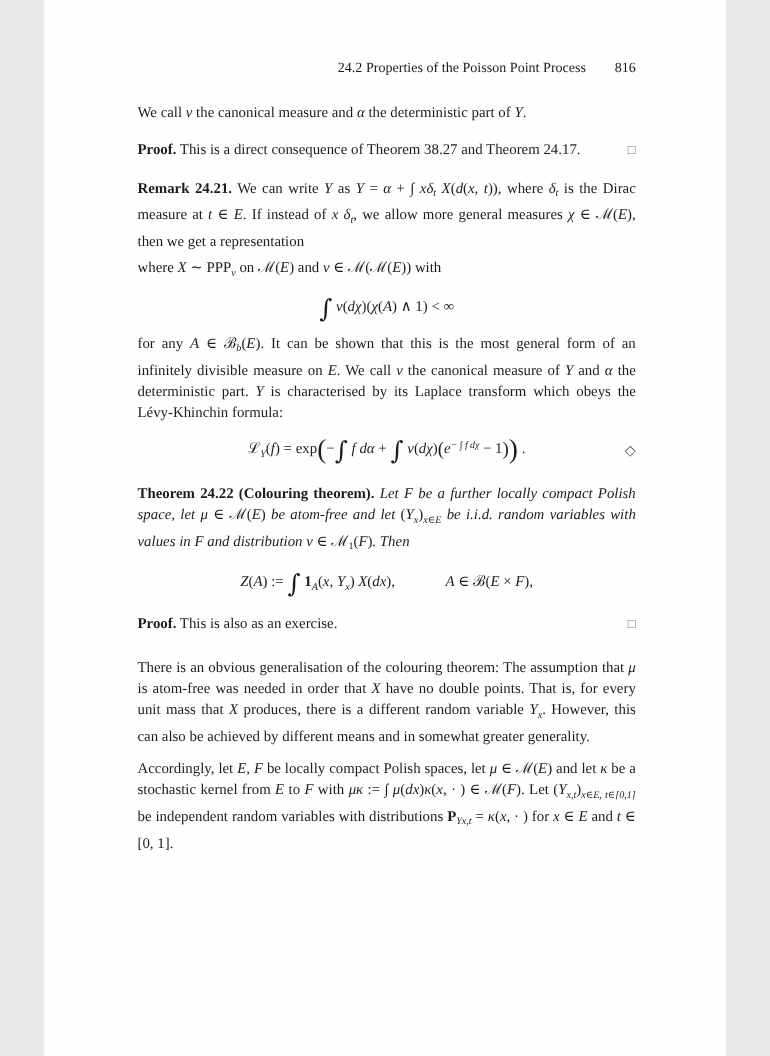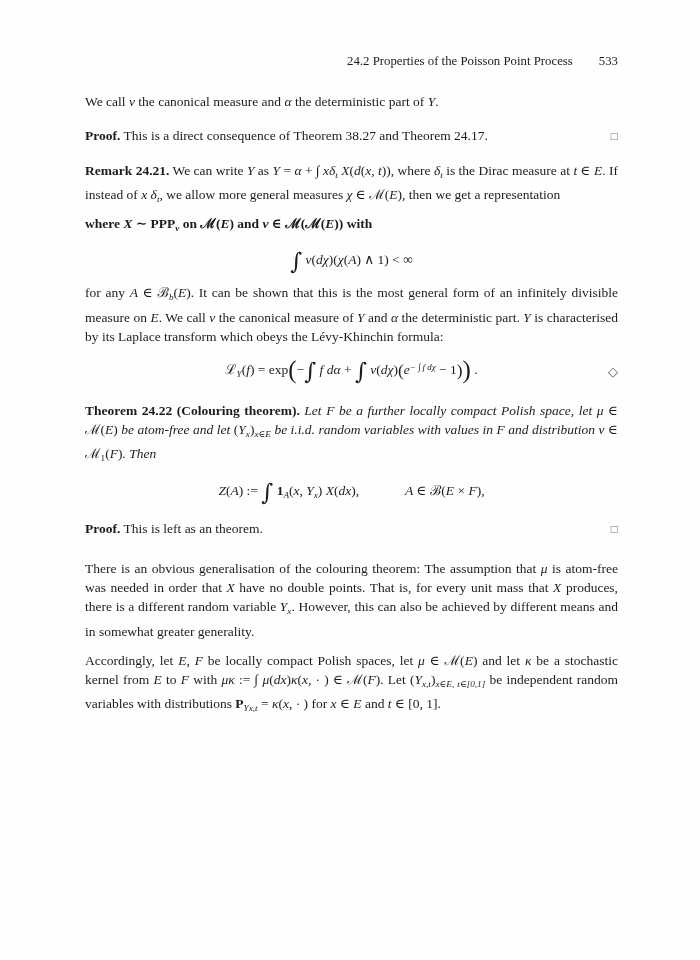--- a/index.html
+++ b/index.html
@@ -1,18 +1,18 @@
 <!DOCTYPE html>
 <html><head>
 <meta charset="utf-8">
 <style>
   html,body{margin:0;padding:0;background:#e8e8e8;}
   .page{
     position:relative;
-    width:700px;height:960px;
+    width:620px;height:960px;
     margin:0 auto;
     background:#fefefe;
     color:#1c1c1c;
     font-family:"Liberation Serif","DejaVu Serif",serif;
     font-size:13.5px;
     line-height:19px;
     box-sizing:border-box;
     padding:52px 82px 0 85px;
     overflow:hidden;
   }
@@ -46,51 +46,51 @@
   .run-bb{font-weight:bold;}
   .run-gap{display:inline-block;width:3.4em;}
 </style>
 </head>
 <body>
 
 <div class="page">
 
   <div class="header">
     <span>24.2  Properties of the Poisson Point Process</span>
-    <span>533</span>
+    <span>816</span>
   </div>
 
   <p class="para mb-md"><span class="run-r">We call </span><span class="run-i">ν</span><span class="run-r"> the canonical measure and </span><span class="run-i">α</span><span class="run-r"> the deterministic part of </span><span class="run-i">Y</span><span class="run-r">.</span></p>
 
   <div class="proof-line mb-md">
     <span><span class="run-b">Proof.</span><span class="run-r">  This is a direct consequence of Theorem 38.27 and Theorem 24.17.</span></span>
     <span class="qed">□</span>
   </div>
 
   <p class="para" style="margin-bottom:4px;"><span class="run-b">Remark 24.21.</span><span class="run-r"> We can write </span><span class="run-i">Y</span><span class="run-r"> as </span><span class="run-i">Y</span><span class="run-r"> = </span><span class="run-i">α</span><span class="run-r"> + ∫ </span><span class="run-i">xδ</span><span class="run-sub">t</span><span class="run-r"> </span><span class="run-i">X</span><span class="run-r">(</span><span class="run-i">d</span><span class="run-r">(</span><span class="run-i">x, t</span><span class="run-r">)), where </span><span class="run-i">δ</span><span class="run-sub">t</span><span class="run-r"> is the Dirac measure at </span><span class="run-i">t</span><span class="run-r"> ∈ </span><span class="run-i">E</span><span class="run-r">. If instead of </span><span class="run-i">x δ</span><span class="run-sub">t</span><span class="run-r">, we allow more general measures </span><span class="run-i">χ</span><span class="run-r"> ∈ ℳ(</span><span class="run-i">E</span><span class="run-r">), then we get a representation</span></p>
 
 
-  <p class="para" style="margin-bottom:2px;font-weight:bold;"><span class="run-r">where </span><span class="run-i">X</span><span class="run-r"> ∼ PPP</span><span class="run-sub">ν</span><span class="run-r"> on ℳ(</span><span class="run-i">E</span><span class="run-r">) and </span><span class="run-i">ν</span><span class="run-r"> ∈ ℳ(ℳ(</span><span class="run-i">E</span><span class="run-r">)) with</span></p>
+  <p class="para" style="margin-bottom:2px;"><span class="run-r">where </span><span class="run-i">X</span><span class="run-r"> ∼ PPP</span><span class="run-sub">ν</span><span class="run-r"> on ℳ(</span><span class="run-i">E</span><span class="run-r">) and </span><span class="run-i">ν</span><span class="run-r"> ∈ ℳ(ℳ(</span><span class="run-i">E</span><span class="run-r">)) with</span></p>
 
   <div class="formula tall"><span class="run-bint">∫</span><span class="run-r"> </span><span class="run-i">ν</span><span class="run-r">(</span><span class="run-i">dχ</span><span class="run-r">)(</span><span class="run-i">χ</span><span class="run-r">(</span><span class="run-i">A</span><span class="run-r">) ∧ 1)  &lt;  ∞</span></div>
 
   <p class="para"><span class="run-r">for any </span><span class="run-i">A</span><span class="run-r"> ∈ ℬ</span><span class="run-sub">b</span><span class="run-r">(</span><span class="run-i">E</span><span class="run-r">). It can be shown that this is the most general form of an infinitely divisible measure on </span><span class="run-i">E</span><span class="run-r">. We call </span><span class="run-i">ν</span><span class="run-r"> the canonical measure of </span><span class="run-i">Y</span><span class="run-r"> and </span><span class="run-i">α</span><span class="run-r"> the deterministic part. </span><span class="run-i">Y</span><span class="run-r"> is characterised by its Laplace transform which obeys the Lévy-Khinchin formula:</span></p>
 
   <div class="formula tall">
     <span><span class="run-r">ℒ</span><span class="run-sub">Y</span><span class="run-r">(</span><span class="run-i">f</span><span class="run-r">) = exp</span><span class="run-bparen">(</span><span class="run-r">−</span><span class="run-bint">∫</span><span class="run-r"> </span><span class="run-i">f dα</span><span class="run-r"> + </span><span class="run-bint">∫</span><span class="run-r"> </span><span class="run-i">ν</span><span class="run-r">(</span><span class="run-i">dχ</span><span class="run-r">)</span><span class="run-mparen">(</span><span class="run-i">e</span><span class="run-sup">− ∫ f dχ</span><span class="run-r"> − 1</span><span class="run-mparen">)</span><span class="run-bparen">)</span><span class="run-r"> .</span></span>
     <span class="end-mark">◇</span>
   </div>
 
   <p class="para" style="margin-top:16px;margin-bottom:4px;"><span class="run-b">Theorem 24.22 (Colouring theorem).</span><span class="run-i"> Let </span><span class="run-i">F</span><span class="run-i"> be a further locally compact Polish space, let </span><span class="run-i">μ</span><span class="run-r"> ∈ ℳ(</span><span class="run-i">E</span><span class="run-r">)</span><span class="run-i"> be atom-free and let </span><span class="run-r">(</span><span class="run-i">Y</span><span class="run-sub">x</span><span class="run-r">)</span><span class="run-sub">x∈E</span><span class="run-i"> be i.i.d. random variables with values in </span><span class="run-i">F</span><span class="run-i"> and distribution </span><span class="run-i">ν</span><span class="run-r"> ∈ ℳ</span><span class="run-subr">1</span><span class="run-r">(</span><span class="run-i">F</span><span class="run-r">)</span><span class="run-i">. Then</span></p>
 
   <div class="formula tall"><span class="run-i">Z</span><span class="run-r">(</span><span class="run-i">A</span><span class="run-r">) := </span><span class="run-bint">∫</span><span class="run-r"> </span><span class="run-bb">1</span><span class="run-sub">A</span><span class="run-r">(</span><span class="run-i">x, Y</span><span class="run-sub">x</span><span class="run-r">) </span><span class="run-i">X</span><span class="run-r">(</span><span class="run-i">dx</span><span class="run-r">),</span><span class="run-gap"></span><span class="run-i">A</span><span class="run-r"> ∈ ℬ(</span><span class="run-i">E</span><span class="run-r"> × </span><span class="run-i">F</span><span class="run-r">),</span></div>
 
 
   <div class="proof-line mb-lg">
-    <span><span class="run-b">Proof.</span><span class="run-r">  This is left as an theorem.</span></span>
+    <span><span class="run-b">Proof.</span><span class="run-r">  This is also as an exercise.</span></span>
     <span class="qed">□</span>
   </div>
 
   <p class="para mb-sm"><span class="run-r">There is an obvious generalisation of the colouring theorem: The assumption that </span><span class="run-i">μ</span><span class="run-r"> is atom-free was needed in order that </span><span class="run-i">X</span><span class="run-r"> have no double points. That is, for every unit mass that </span><span class="run-i">X</span><span class="run-r"> produces, there is a different random variable </span><span class="run-i">Y</span><span class="run-sub">x</span><span class="run-r">. However, this can also be achieved by different means and in somewhat greater generality.</span></p>
 
   <p class="para"><span class="run-r">Accordingly, let </span><span class="run-i">E, F</span><span class="run-r"> be locally compact Polish spaces, let </span><span class="run-i">μ</span><span class="run-r"> ∈ ℳ(</span><span class="run-i">E</span><span class="run-r">) and let </span><span class="run-i">κ</span><span class="run-r"> be a stochastic kernel from </span><span class="run-i">E</span><span class="run-r"> to </span><span class="run-i">F</span><span class="run-r"> with </span><span class="run-i">μκ</span><span class="run-r"> := ∫ </span><span class="run-i">μ</span><span class="run-r">(</span><span class="run-i">dx</span><span class="run-r">)</span><span class="run-i">κ</span><span class="run-r">(</span><span class="run-i">x</span><span class="run-r">, · ) ∈ ℳ(</span><span class="run-i">F</span><span class="run-r">). Let (</span><span class="run-i">Y</span><span class="run-sub">x,t</span><span class="run-r">)</span><span class="run-sub">x∈E, t∈[0,1]</span><span class="run-r"> be independent random variables with distributions </span><span class="run-b">P</span><span class="run-sub">Yx,t</span><span class="run-r"> = </span><span class="run-i">κ</span><span class="run-r">(</span><span class="run-i">x</span><span class="run-r">, · ) for </span><span class="run-i">x</span><span class="run-r"> ∈ </span><span class="run-i">E</span><span class="run-r"> and </span><span class="run-i">t</span><span class="run-r"> ∈ [0, 1].</span></p>
 
 </div>
 
 </body></html>

